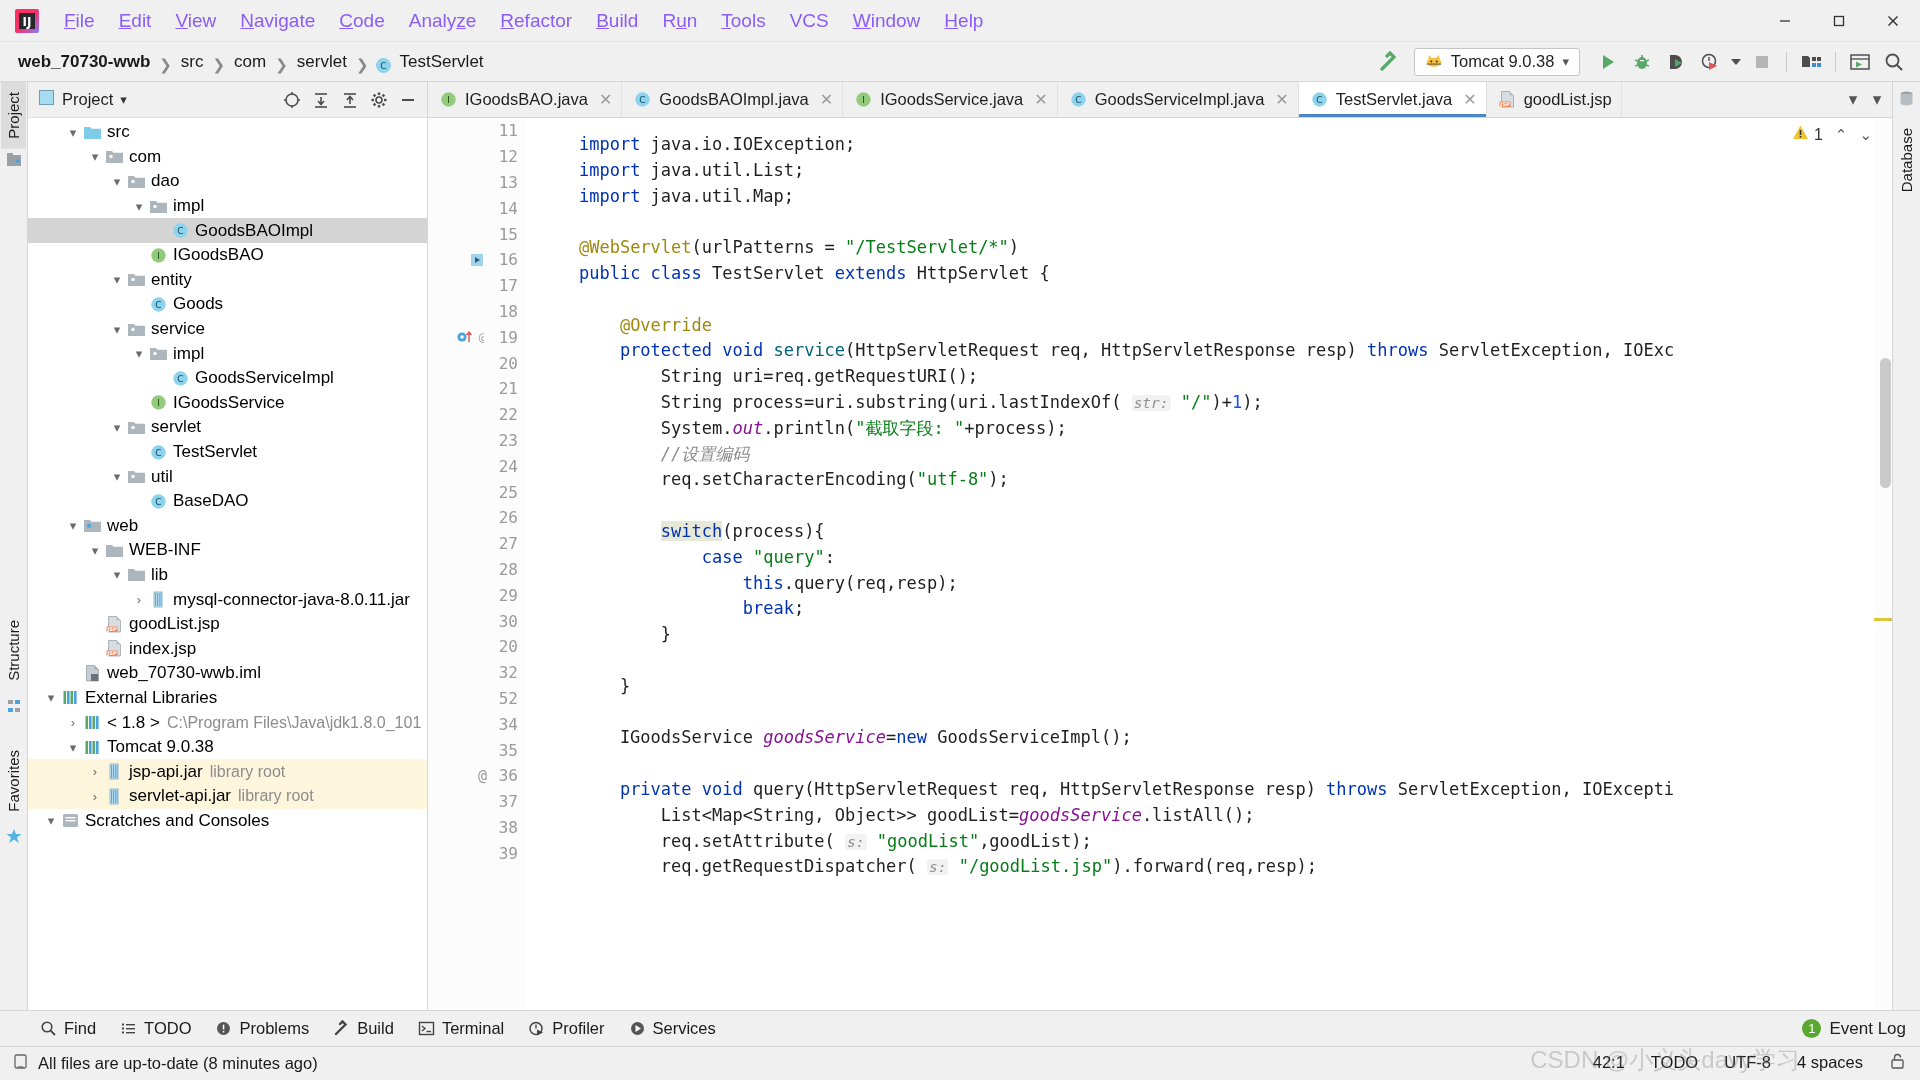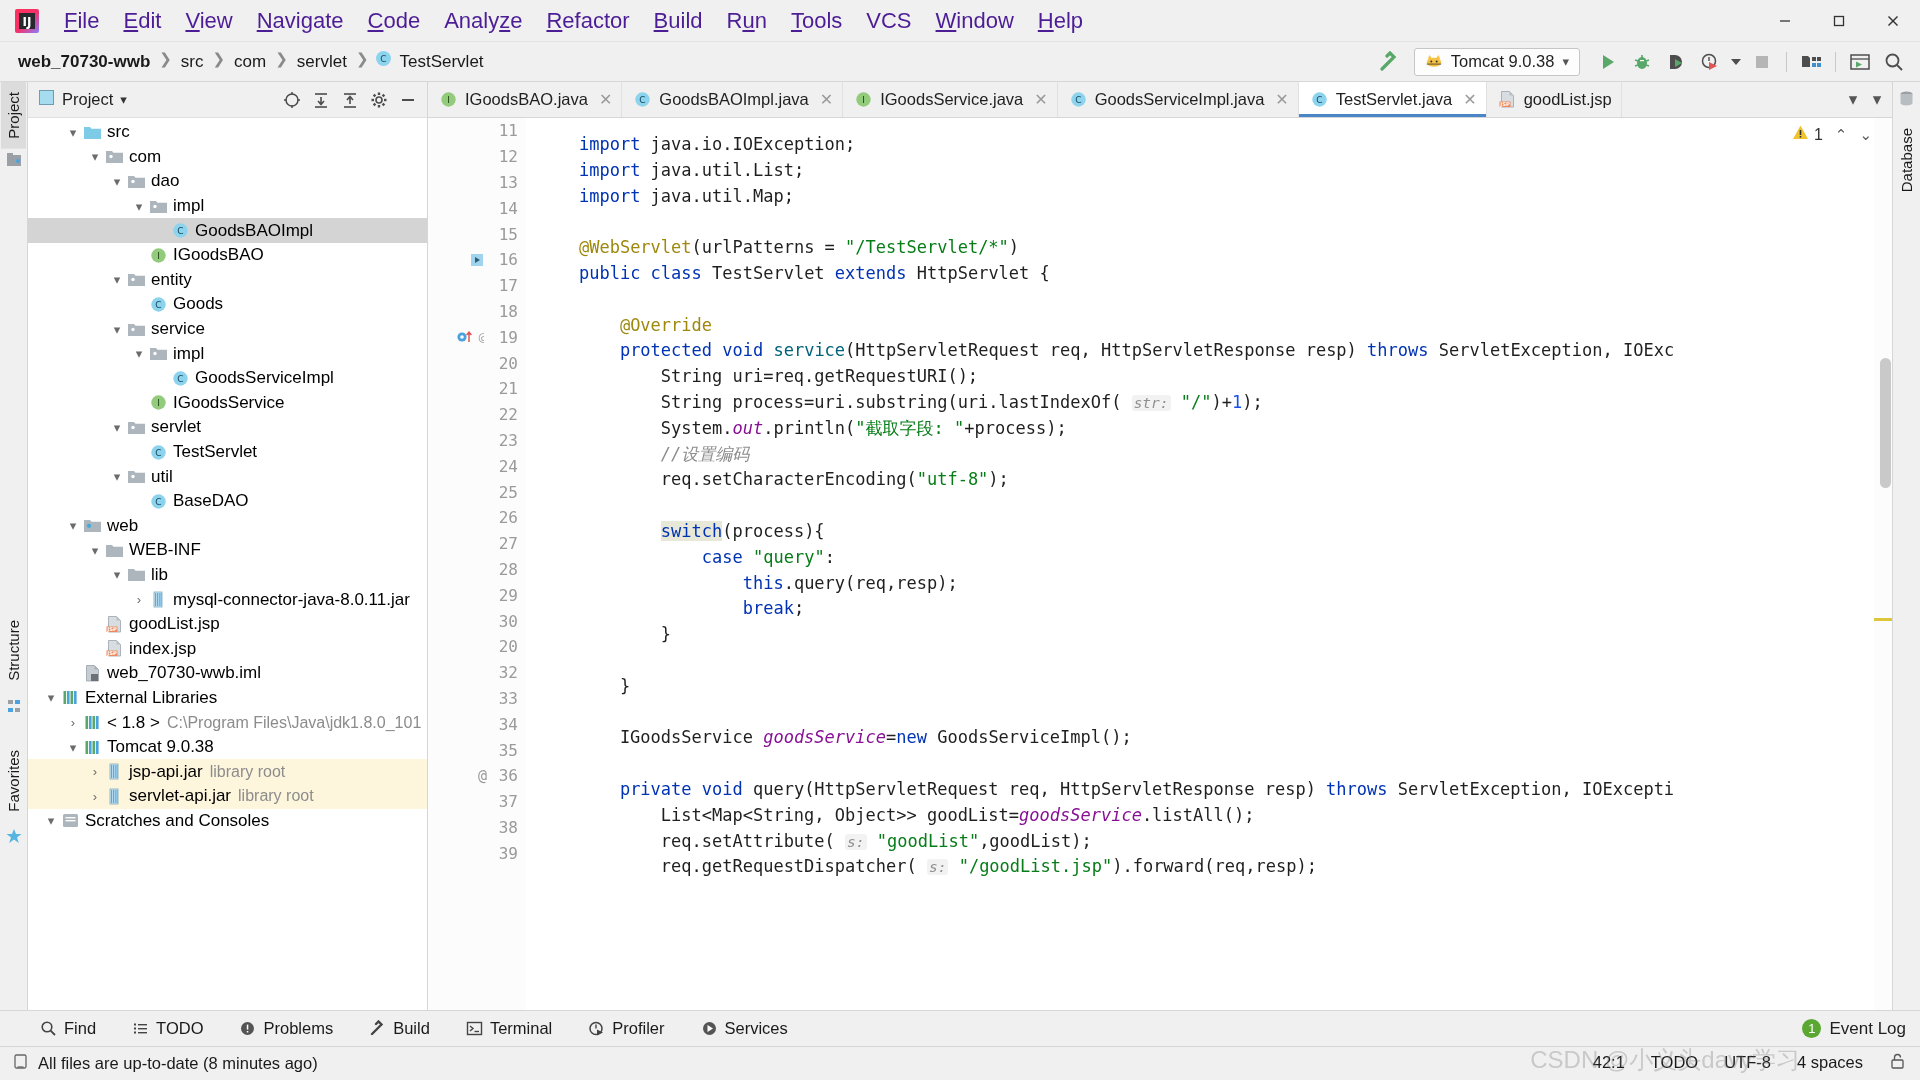--- a/index.html
+++ b/index.html
@@ -15,36 +15,36 @@
 
   
   .titlebar {
     height:42px; background:#f0f0f0; display:flex; align-items:center;
     border-bottom:1px solid #e3e3e3; position:relative; flex:0 0 42px;
   }
   .ij-logo { width:26px; height:26px; margin-left:14px; margin-right:12px; position:relative; flex:0 0 26px;}
   .ij-logo svg { display:block; }
   .menu { display:flex; align-items:center; gap:0px; }
   .menu-item {
-    padding:4px 12px; font-size:22px; color:#4c1d95; cursor:default; white-space:nowrap;
+    padding:4px 12px; font-size:19px; color:#8b5cf6; cursor:default; white-space:nowrap;
   }
   .menu-item .mn { text-decoration:underline; }
   .win-title {
     position:absolute; left:0; right:0; text-align:center; font-size:17px; color:#4a4a4a;
     pointer-events:none;
   }
   .win-buttons { margin-left:auto; display:flex; align-items:center; height:100%; }
   .win-btn { width:54px; height:42px; display:flex; align-items:center; justify-content:center; color:#333; }
 
   
   .navbar {
     height:40px; background:#f0f0f0; display:flex; align-items:center;
     border-bottom:1px solid #d6d6d6; flex:0 0 40px; padding-left:14px;
   }
-  .crumbs { display:flex; align-items:flex-start; font-size:17px; }
+  .crumbs { display:flex; align-items:flex-end; font-size:17px; }
   .crumb { padding:2px 4px; color:#1a1a1a; white-space:nowrap; }
   .crumb.bold { font-weight:bold; }
   .crumb-sep { color:#8a8a8a; margin:0 5px; font-size:15px; }
   .tb-right { margin-left:auto; display:flex; align-items:center; padding-right:10px; gap:2px; }
   .hammer { width:30px; height:30px; display:flex; align-items:center; justify-content:center; margin-right:8px;}
   .runcfg {
     display:flex; align-items:center; gap:8px; height:28px; padding:0 10px 0 10px;
     background:#fdfdfd; border:1px solid #c6c6c6; border-radius:3px; font-size:16.5px; margin-right:10px;
   }
   .runcfg .cat { font-size:15px; }
@@ -144,21 +144,21 @@
 
   .insp-panel {
     position:absolute; right:20px; top:6px; display:flex; align-items:center; gap:12px; font-size:16px; z-index:5;
   }
   .insp-count { display:flex; align-items:center; gap:5px; color:#333; }
   .insp-arrow { color:#555; font-size:15px; }
 
   
   .toolwin-bar {
     height:36px; background:#f0f0f0; border-top:1px solid #d6d6d6; display:flex; align-items:center;
-    padding-left:30px; gap:16px; flex:0 0 36px;
+    padding-left:30px; gap:4px; flex:0 0 36px;
   }
   .twb-item { display:flex; align-items:center; gap:7px; padding:4px 10px; font-size:16.5px; color:#1a1a1a;}
   .twb-right { margin-left:auto; display:flex; align-items:center; padding-right:14px; }
   .statusbar {
     height:34px; background:#f0f0f0; border-top:1px solid #d6d6d6; display:flex; align-items:center;
     padding:0 14px 0 12px; font-size:16.5px; color:#1a1a1a; flex:0 0 34px;
   }
   .sb-left { display:flex; align-items:center; gap:9px; }
   .sb-right { margin-left:auto; display:flex; align-items:flex-start; gap:26px; }
   .badge-green {
@@ -895,21 +895,21 @@
             <div class="gline">
               <span>20</span>
             </div>
             <div class="gline">
               <span>32</span>
               <span class="fold"><svg width="11" height="13" viewBox="0 0 11 13">
                   <path d="M5.5 1 L10 5 L10 12 L1 12 L1 5 Z" fill="#fff" stroke="#a0a0a0" stroke-width="1"></path>
                 </svg></span>
             </div>
             <div class="gline">
-              <span>33</span>
+              <span>52</span>
             </div>
             <div class="gline">
               <span>34</span>
             </div>
             <div class="gline">
               <span>35</span>
             </div>
             <div class="gline">
               <span class="gmark" style="left:50px;">
                 <span style="color:#9a9a9a;font-size:15px;">@</span>

